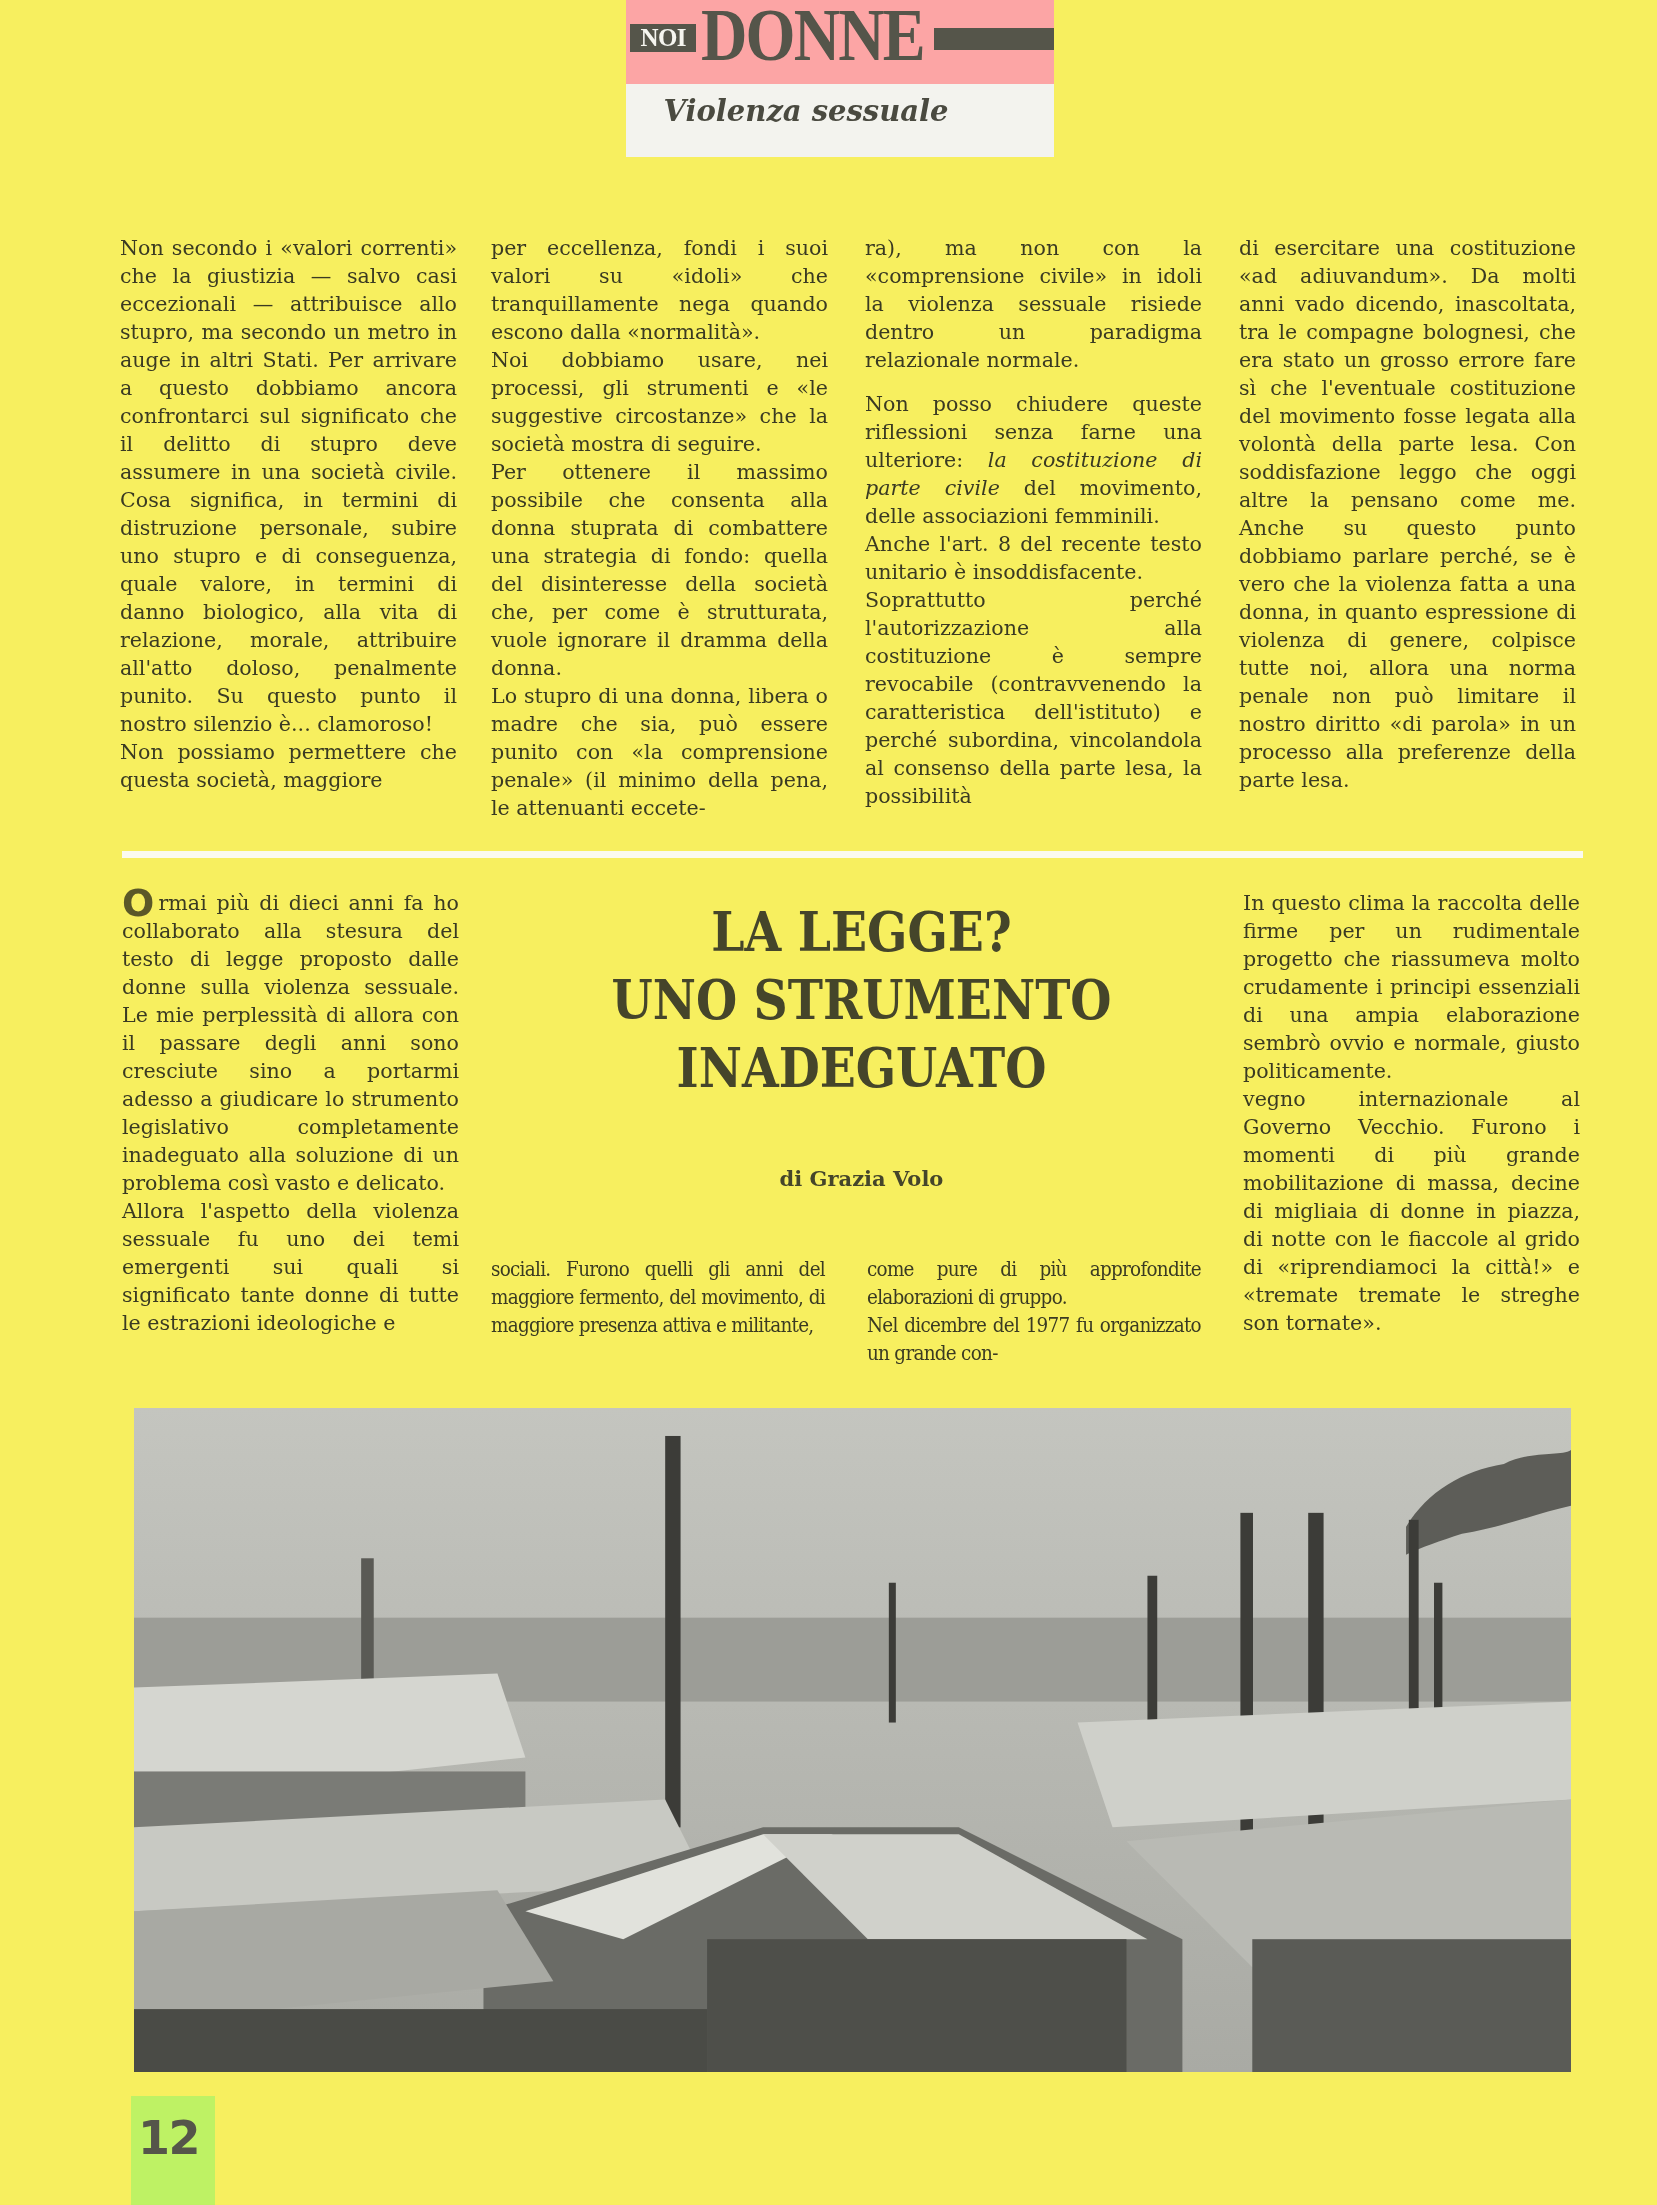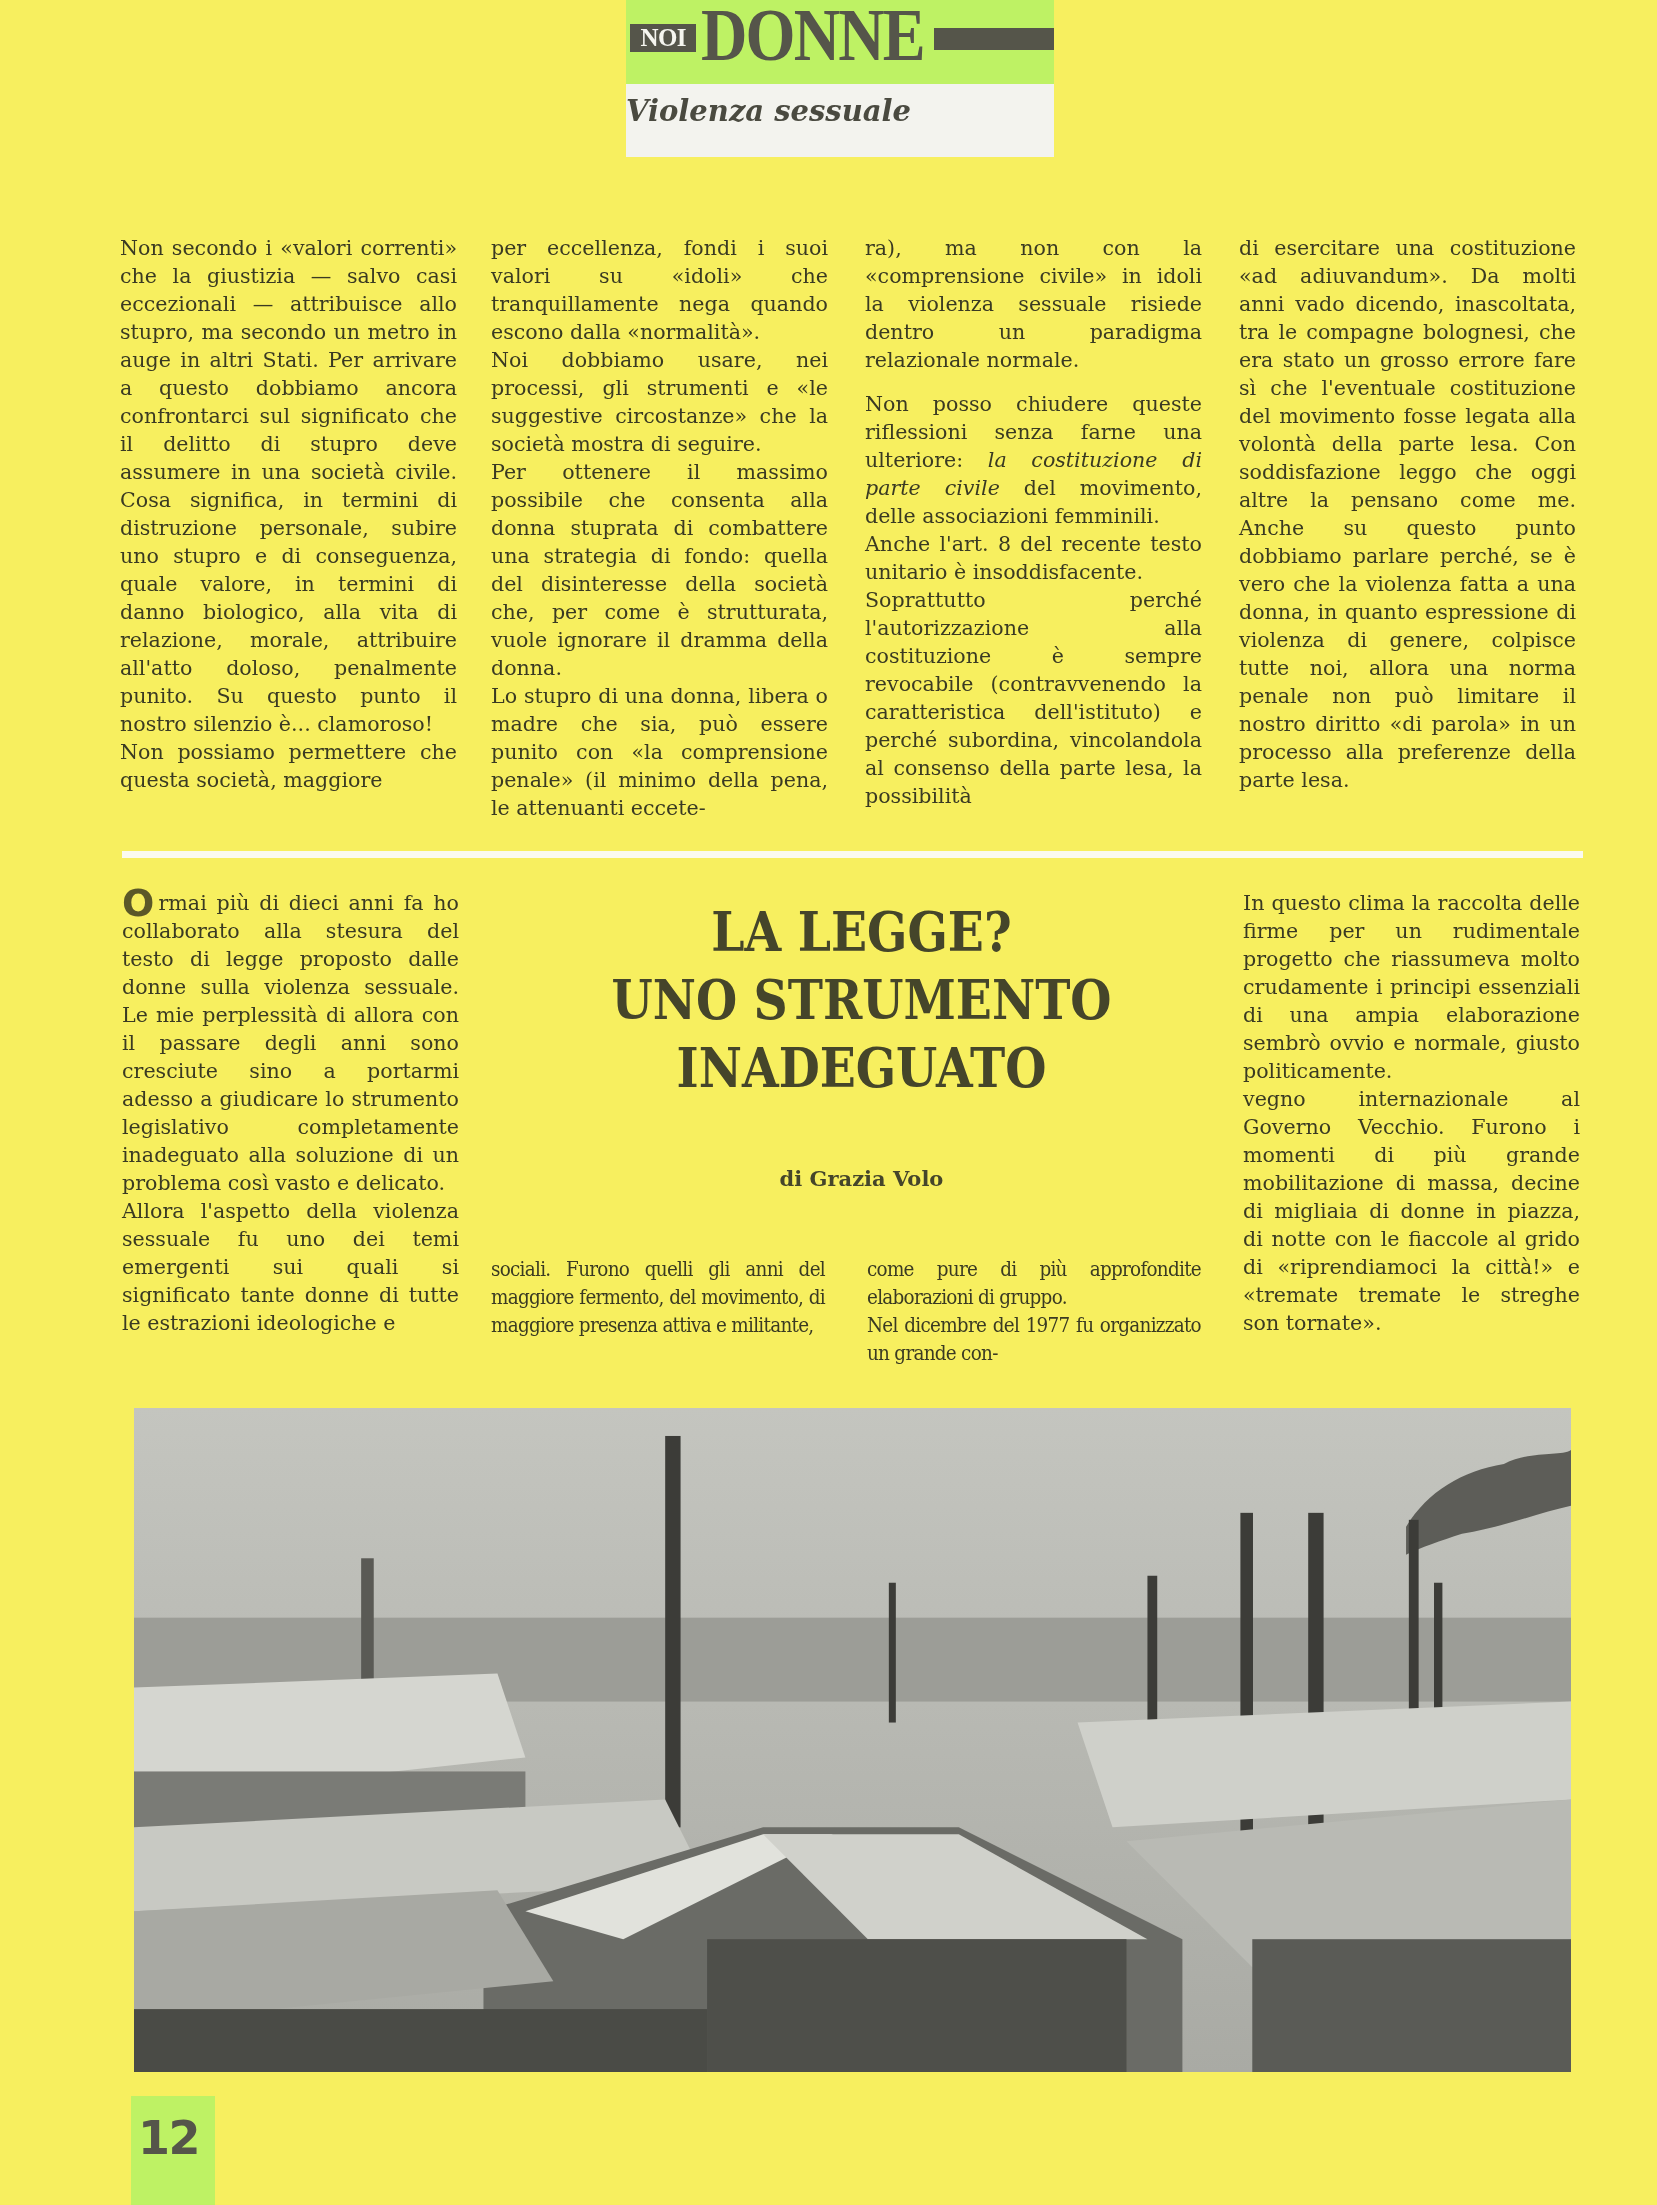--- a/index.html
+++ b/index.html
@@ -10,40 +10,40 @@
     font-family: "DejaVu Serif", serif;
     color: #3a3a22;
   }
   
   .masthead {
     position: absolute; left: 626px; top: 0; width: 428px; height: 157px;
     background: #f3f3ee;
   }
   .mast-band {
     position: absolute; left: 0; top: 0; width: 428px; height: 84px;
-    background: #bef264;
+    background: #fca5a5;
   }
   .mast-noi {
     position: absolute; left: 4.2px; top: 24px; width: 66px; height: 28px;
     background: #55554a; color: #f5f5ef;
     font-family: "Liberation Serif", serif; font-weight: bold;
     font-size: 25px; line-height: 28px; text-align: center; letter-spacing: -0.7px;
   }
   .mast-donne {
     position: absolute; left: 75px; top: -1.4px;
     font-family: "Liberation Serif", serif; font-weight: bold;
     font-size: 73px; line-height: 73px; color: #55554a; letter-spacing: -2.1px;
     transform: scaleX(0.88); transform-origin: left top;
   }
   .mast-bar {
     position: absolute; left: 308px; top: 28px; width: 120px; height: 22.4px;
     background: #55554a;
   }
   .mast-section {
-    position: absolute; left: 0; top: 94px; width: 360px; 
+    position: absolute; left: 0; top: 94px; width: 360px; text-align: center;
     font-family: "DejaVu Serif", serif; font-style: italic; font-weight: bold;
     font-size: 29px; color: #4a4a40;
   }
   
   .col {
     position: absolute; width: 337px;
     font-family: "DejaVu Serif", serif; font-size: 20.6px; line-height: 28px;
     color: #3a3a22; text-align: justify; hyphens: manual;
   }
   .col p { margin: 0; }

